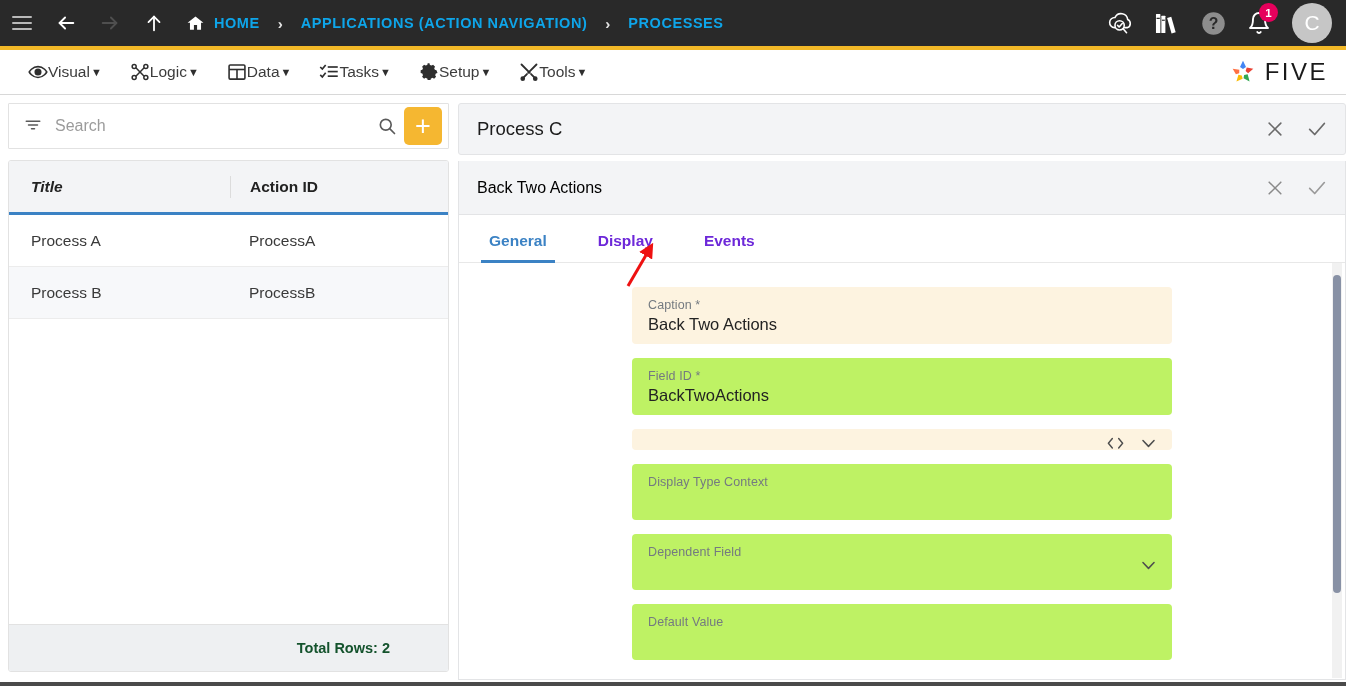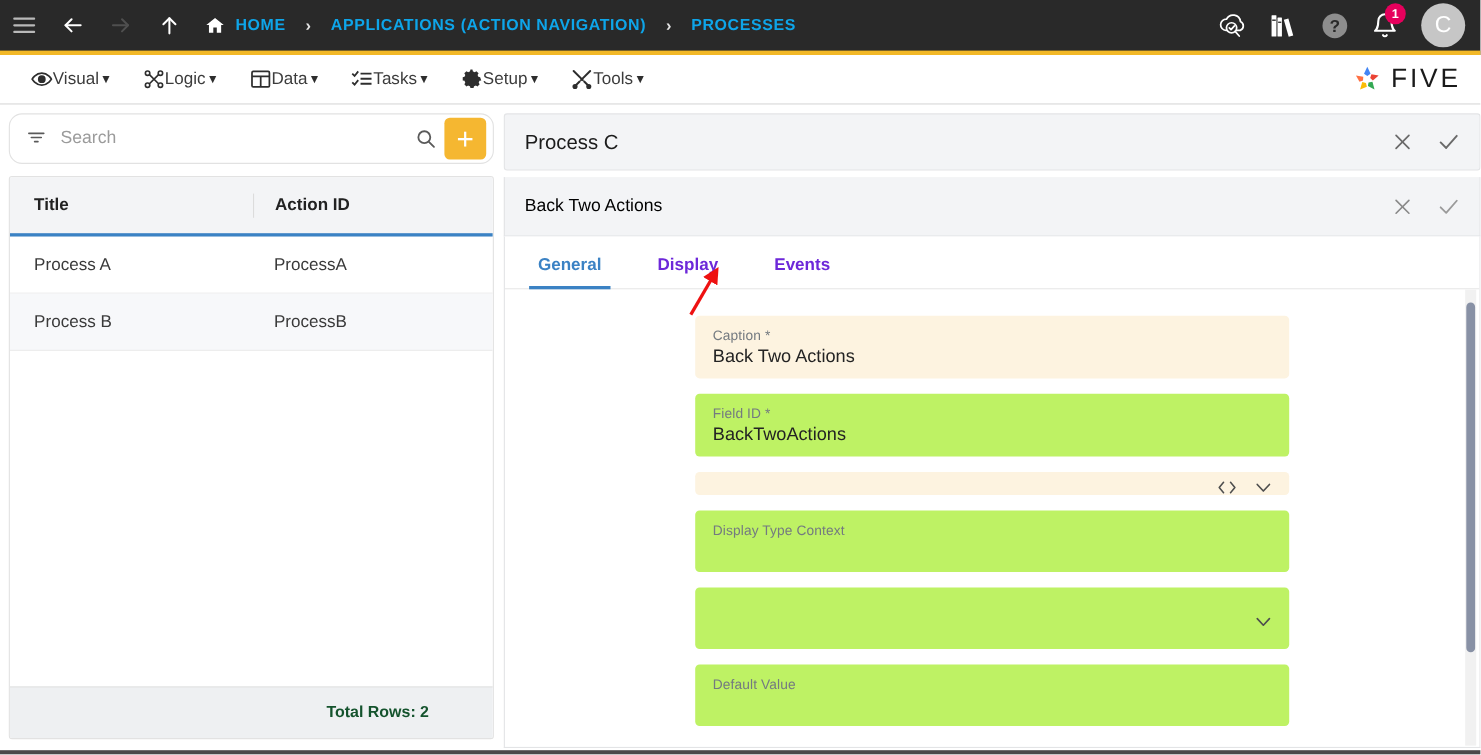--- a/index.html
+++ b/index.html
@@ -55,21 +55,21 @@
     font-size:15.5px; color:#3c3c3c; cursor:pointer; font-weight:400;
   }
   .menu-item .caret { font-size:11px; color:#2e2e2e; margin-left:1px;}
   .mi-icon { width:20px; height:20px; display:flex; align-items:center; justify-content:center;}
   .logo { margin-left:auto; padding-right:18px; display:flex; align-items:center; gap:7px;}
   .logo-text { font-size:24px; letter-spacing:2.5px; color:#1a1a1a; font-weight:400; }
 
   
   .left-panel { position:absolute; top:103px; left:8px; width:441px; }
   .searchbar {
-    height:46px; border:1px solid #e2e2e2; border-radius:12px; background:#fff;
+    height:46px; border:1px solid #e2e2e2; border-radius:1px; background:#fff;
     display:flex; align-items:center; padding:0 6px 0 14px;
   }
   .filter-icon { width:20px; height:20px; margin-right:12px; }
   .search-input {
     flex:1; border:none; outline:none; font-size:16px; color:#3c3c3c;
     font-family:"Liberation Sans", sans-serif; background:transparent;
   }
   .search-input::placeholder { color:#9b9b9b; }
   .search-go { width:34px; display:flex; align-items:center; justify-content:center; cursor:pointer;}
   .plus-btn {
@@ -79,21 +79,21 @@
   }
   .grid-wrap {
     margin-top:11px; border:1px solid #e2e2e2; border-radius:3px; background:#fff;
     height:512px; display:flex; flex-direction:column; overflow:hidden;
   }
   .grid-head {
     height:54px; display:flex; align-items:center; background:#f3f4f6;
     border-bottom:3px solid #3b82c4; position:relative;
   }
   .gh-cell { font-size:15.5px; font-weight:700; color:#222; padding-left:22px; }
-  .gh-cell.c1 { width:221px; }
+  .gh-cell.c1 { width:221px;font-style:italic; }
   .gh-cell.c2 { flex:1; padding-left:19px; border-left:1px solid #dcdcdc; height:22px; line-height:22px;}
   .grid-body { flex:1; overflow:hidden; }
   .grid-row { height:52px; display:flex; align-items:center; border-bottom:1px solid #ececec; cursor:pointer;}
   .grid-row.alt { background:#f7f8fa; }
   .gr-cell { font-size:15.5px; color:#3a3a3a; padding-left:22px; }
   .gr-cell.c1 { width:221px; }
   .gr-cell.c2 { flex:1; padding-left:19px; }
   .grid-foot {
     height:47px; background:#eef0f2; border-top:1px solid #e2e2e2;
     display:flex; align-items:center; justify-content:flex-end; padding-right:58px;
@@ -426,20 +426,21 @@
                   </svg>
               </span>
             </div>
           </div>
 
           <div class="field blue tall">
             <div class="f-label">Display Type Context</div>
           </div>
 
           <div class="field blue tall">
+            <div class="f-label">Dependent Field</div>
             <div class="f-icons">
               <span class="f-ic">
                 <svg width="19" height="16" viewBox="0 0 24 20" fill="none" stroke="#4e4e4e" stroke-width="1.9" stroke-linecap="round" stroke-linejoin="round">
                     <polyline points="5,6.5 12,14 19,6.5"></polyline>
                   </svg>
               </span>
             </div>
           </div>
 
           <div class="field blue tall">

